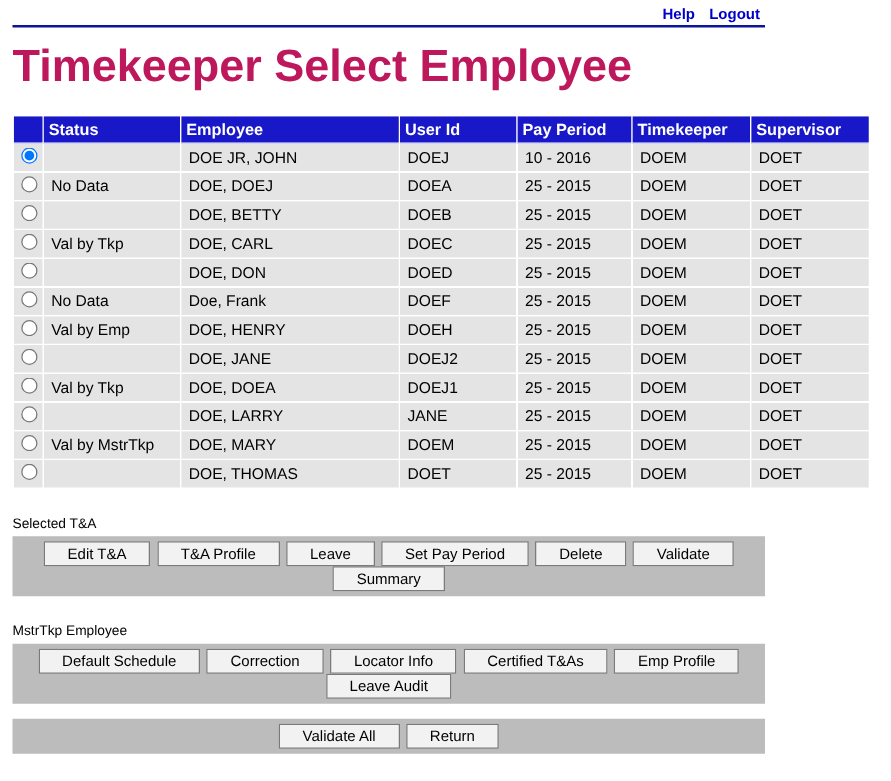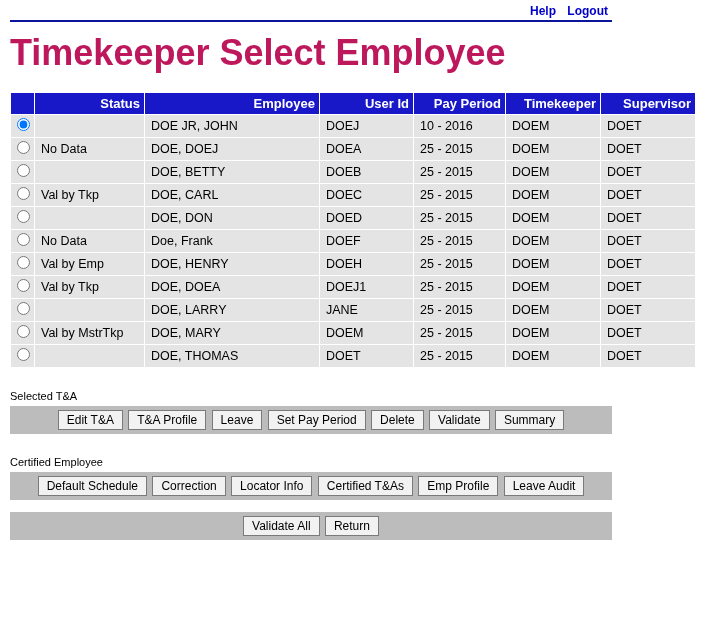--- a/index.html
+++ b/index.html
@@ -40,21 +40,21 @@
   }
   table.data-table {
     border-collapse: collapse;
     width: 100%;
     table-layout: fixed;
   }
   table.data-table th {
     background: #1818c8;
     color: #ffffff;
     font-weight: bold;
-    text-align: right;
+    text-align: left;
     padding: 3px 4px;
     border: 1px solid #ffffff;
     font-size: 13px;
   }
   table.data-table td {
     background: #e4e4e4;
     padding: 3px 6px;
     border: 1px solid #ffffff;
     font-size: 12.5px;
     white-space: nowrap;
@@ -78,21 +78,21 @@
     background: #bcbcbc;
     padding: 4px 4px;
     text-align: center;
   }
   .button-bar.final { margin-top: 12px; }
   button.ui-btn {
     font-family: Verdana, Geneva, sans-serif;
     font-size: 12px;
     background: #f2f2f2;
     border: 1px solid #7a7a7a;
-    padding: 2px 8px;
+    padding: 2px 18px;
     margin: 0 1px;
     cursor: pointer;
   }
 </style>
 </head>
 <body>
 <div class="page">
 
 <div class="top-links">
   <a>Help</a>
@@ -182,20 +182,29 @@
           <td class="radio-cell"><input type="radio" name="empsel" style=""></td>
           <td>Val by Emp</td>
           <td>DOE, HENRY</td>
           <td>DOEH</td>
           <td>25 - 2015</td>
           <td>DOEM</td>
           <td>DOET</td>
         </tr>
         <tr>
           <td class="radio-cell"><input type="radio" name="empsel" style=""></td>
+          <td></td>
+          <td>DOE, JANE</td>
+          <td>DOEJ2</td>
+          <td>25 - 2015</td>
+          <td>DOEM</td>
+          <td>DOET</td>
+        </tr>
+        <tr>
+          <td class="radio-cell"><input type="radio" name="empsel" style=""></td>
           <td>Val by Tkp</td>
           <td>DOE, DOEA</td>
           <td>DOEJ1</td>
           <td>25 - 2015</td>
           <td>DOEM</td>
           <td>DOET</td>
         </tr>
         <tr>
           <td class="radio-cell"><input type="radio" name="empsel" style=""></td>
           <td></td>
@@ -222,18 +231,18 @@
           <td>25 - 2015</td>
           <td>DOEM</td>
           <td>DOET</td>
         </tr>
       </tbody>
 </table>
 
 <div class="section-label">Selected T&amp;A</div>
 <div class="button-bar" id="ta-bar"><button type="button" class="ui-btn">Edit T&amp;A</button> <button type="button" class="ui-btn">T&amp;A Profile</button> <button type="button" class="ui-btn">Leave</button> <button type="button" class="ui-btn">Set Pay Period</button> <button type="button" class="ui-btn">Delete</button> <button type="button" class="ui-btn">Validate</button> <button type="button" class="ui-btn">Summary</button> </div>
 
-<div class="section-label">Certified Employee</div>
+<div class="section-label">MstrTkp Employee</div>
 <div class="button-bar" id="emp-bar"><button type="button" class="ui-btn">Default Schedule</button> <button type="button" class="ui-btn">Correction</button> <button type="button" class="ui-btn">Locator Info</button> <button type="button" class="ui-btn">Certified T&amp;As</button> <button type="button" class="ui-btn">Emp Profile</button> <button type="button" class="ui-btn">Leave Audit</button> </div>
 
 <div class="button-bar final" id="final-bar"><button type="button" class="ui-btn">Validate All</button> <button type="button" class="ui-btn">Return</button> </div>
 
 </div>
 
 </body></html>

